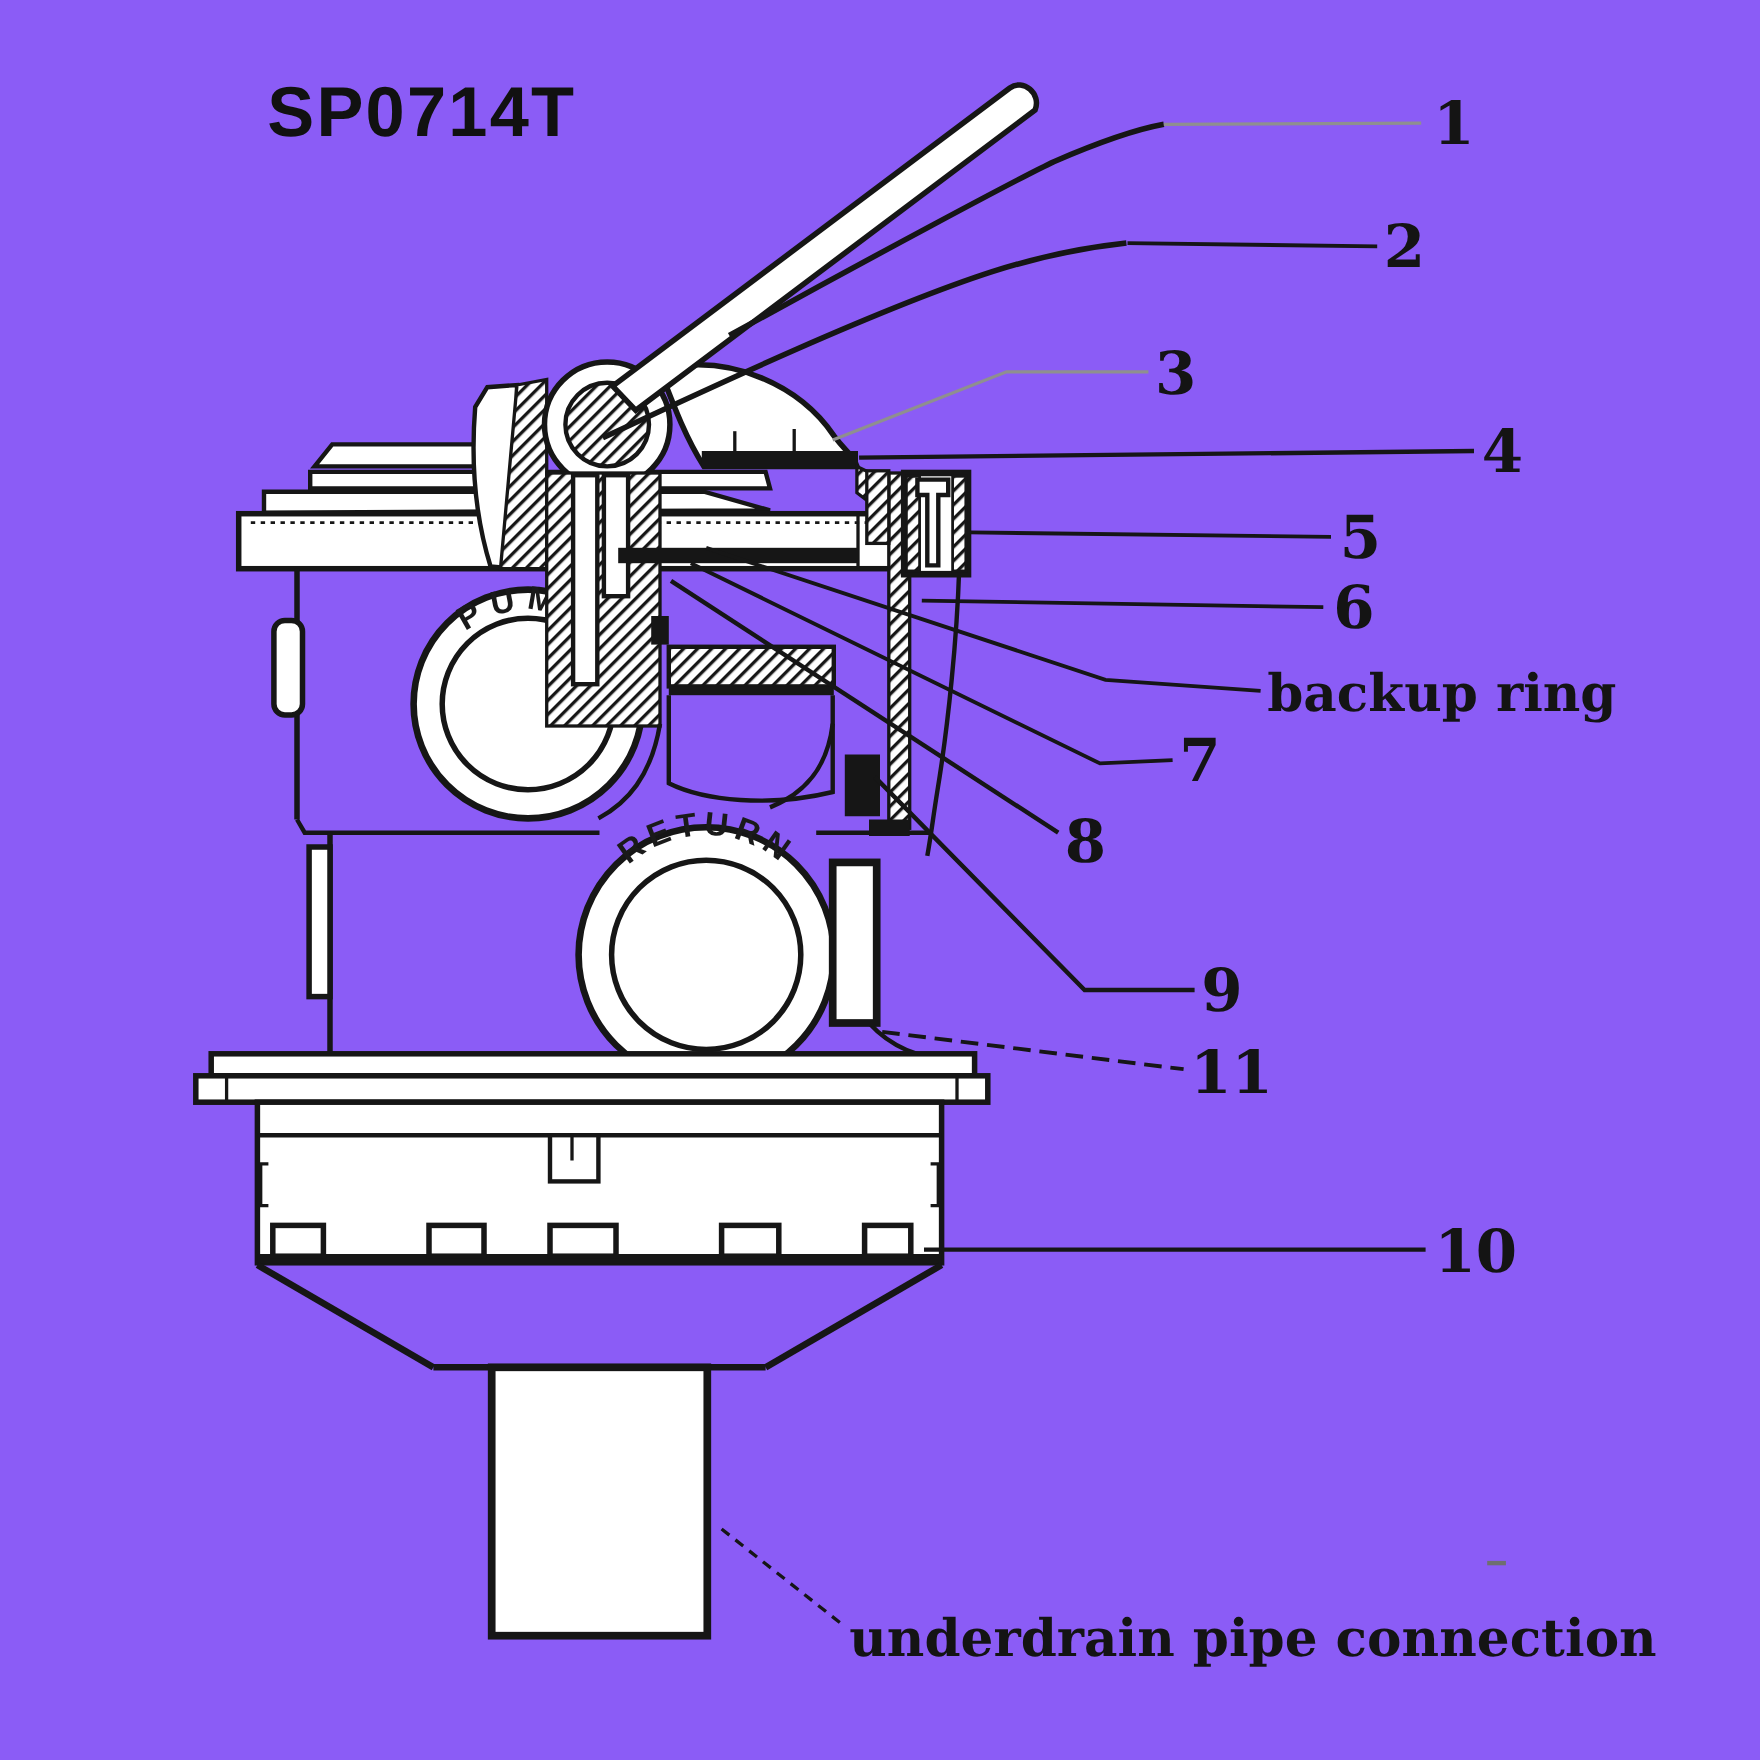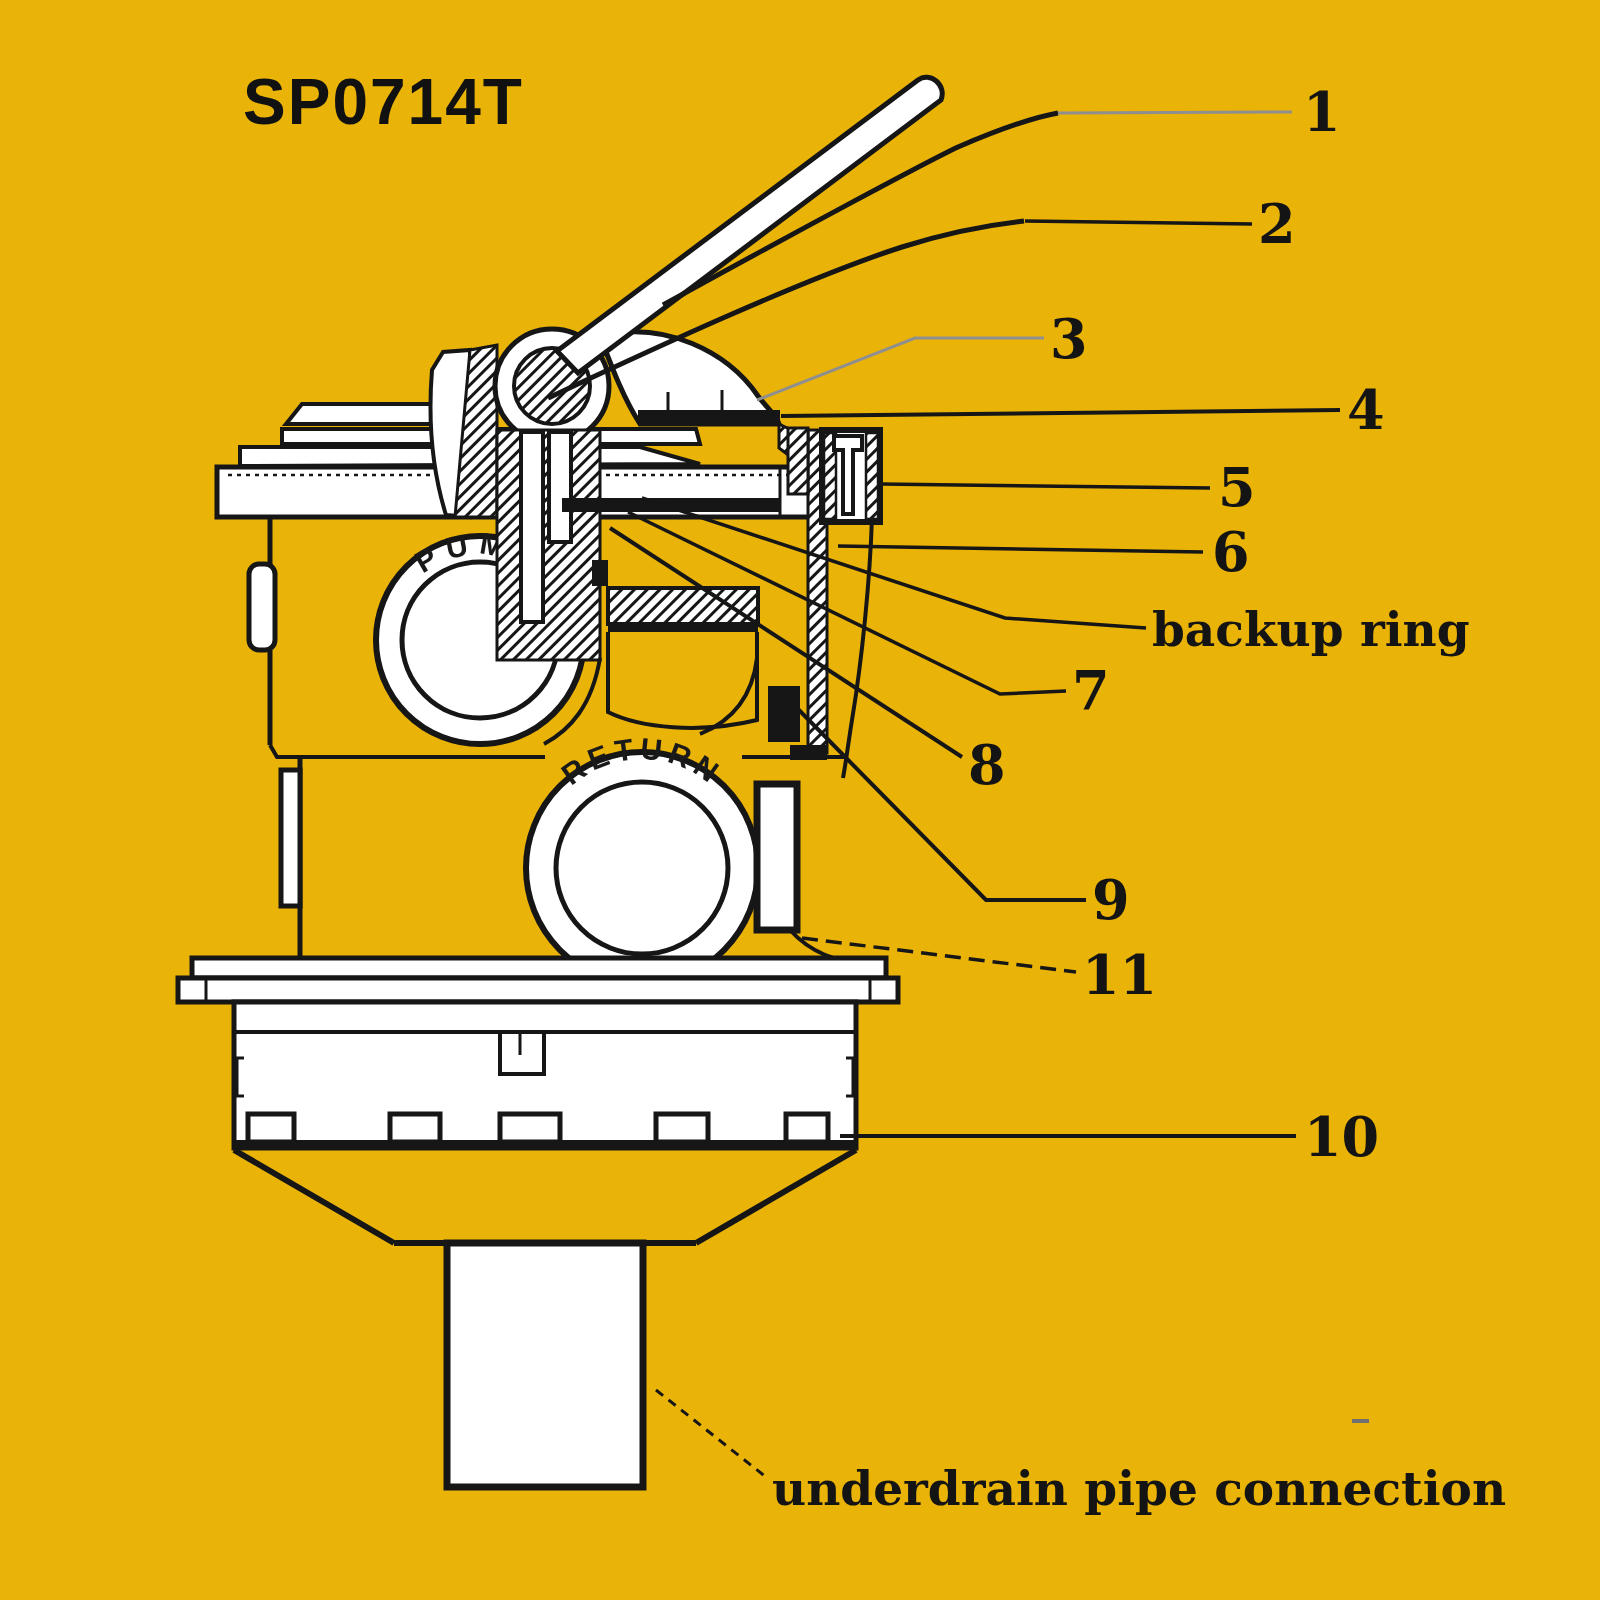--- a/index.html
+++ b/index.html
@@ -7,21 +7,21 @@
     padding: 0;
     background: #ffffff;
     width: 1600px;
     height: 1600px;
     overflow: hidden;
   }
   .stage {
     position: relative;
     width: 1600px;
     height: 1600px;
-    background: #eab308;
+    background: #8b5cf6;
   }
   svg { display: block; }
 
   .title-text {
     font-family: "Liberation Sans", sans-serif;
     font-weight: 800;
     font-size: 64px;
     letter-spacing: 2px;
     fill: #111111;
   }

